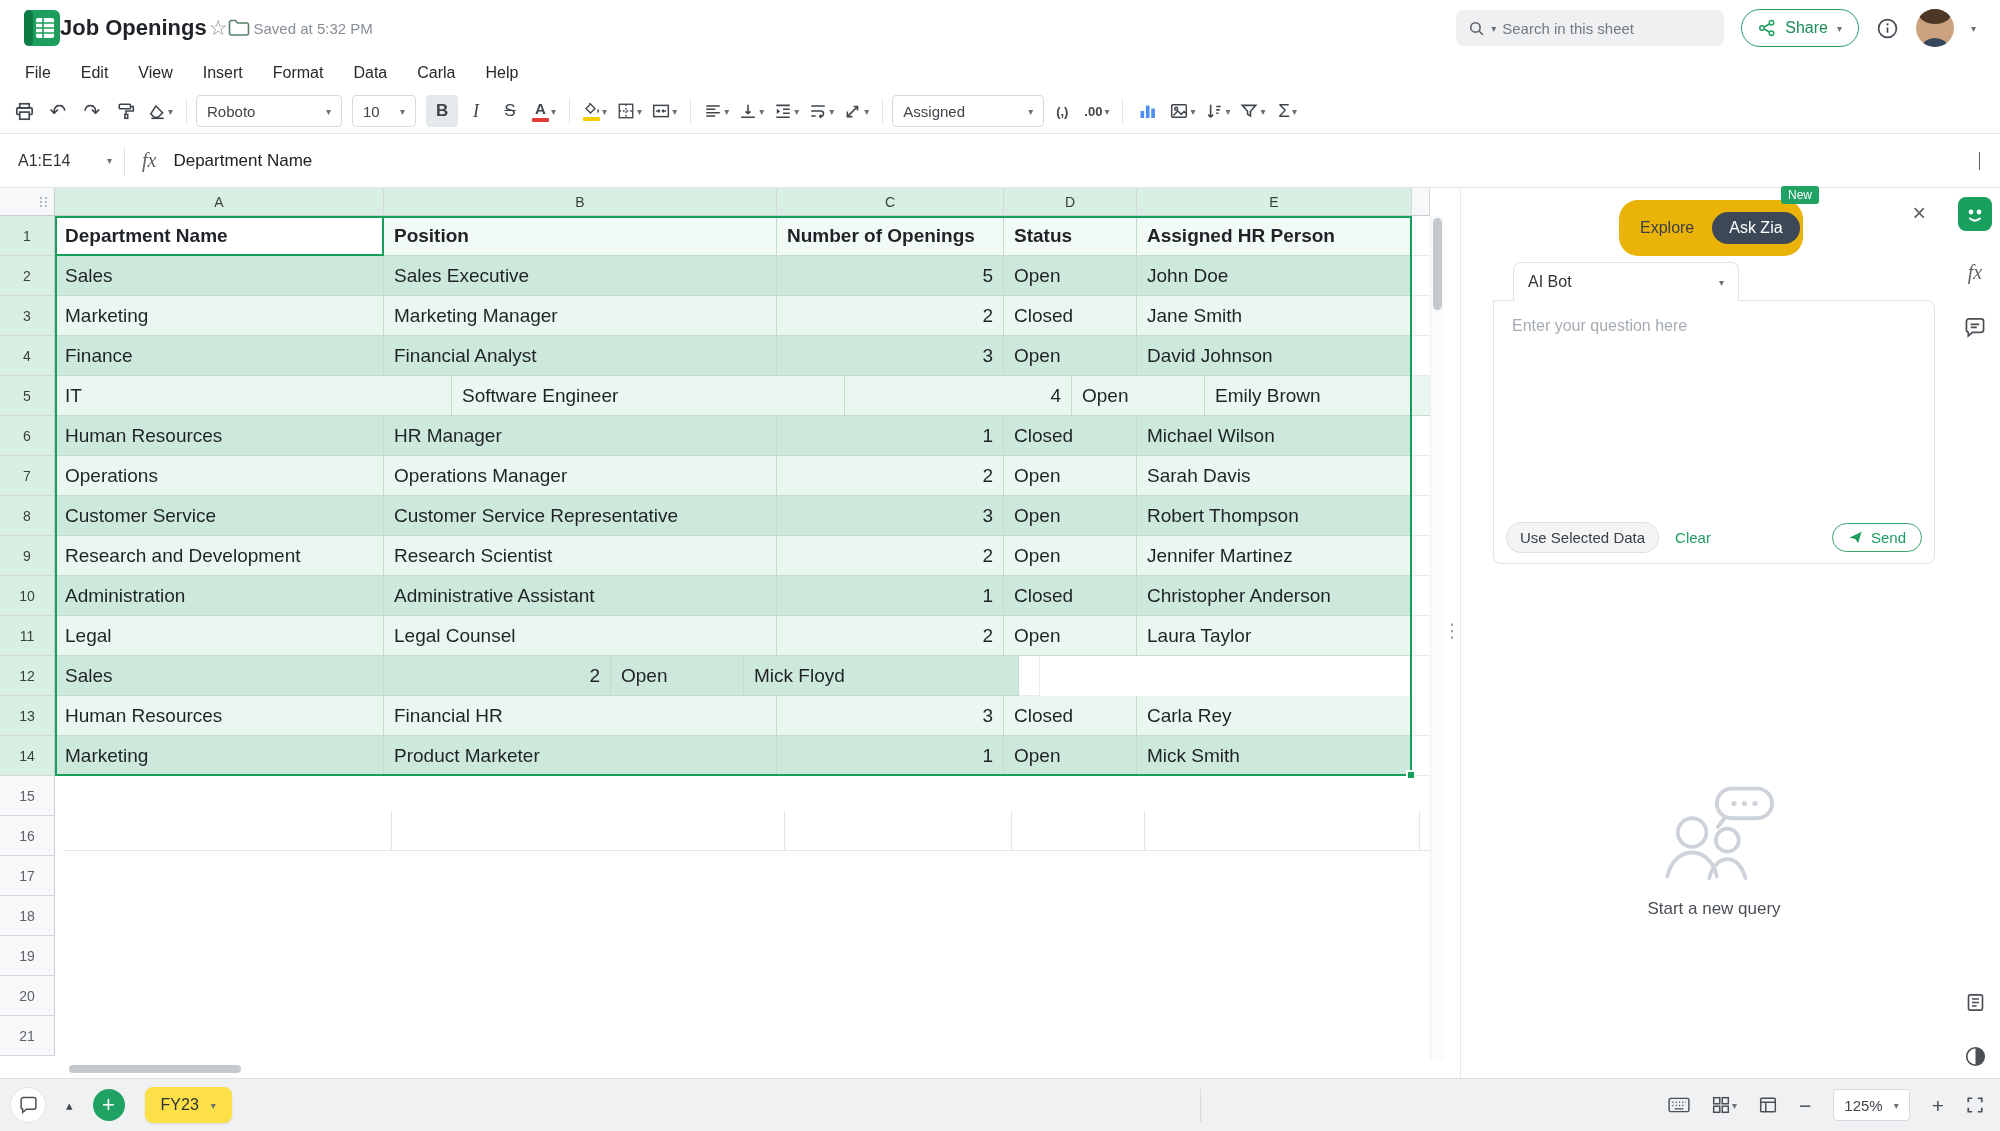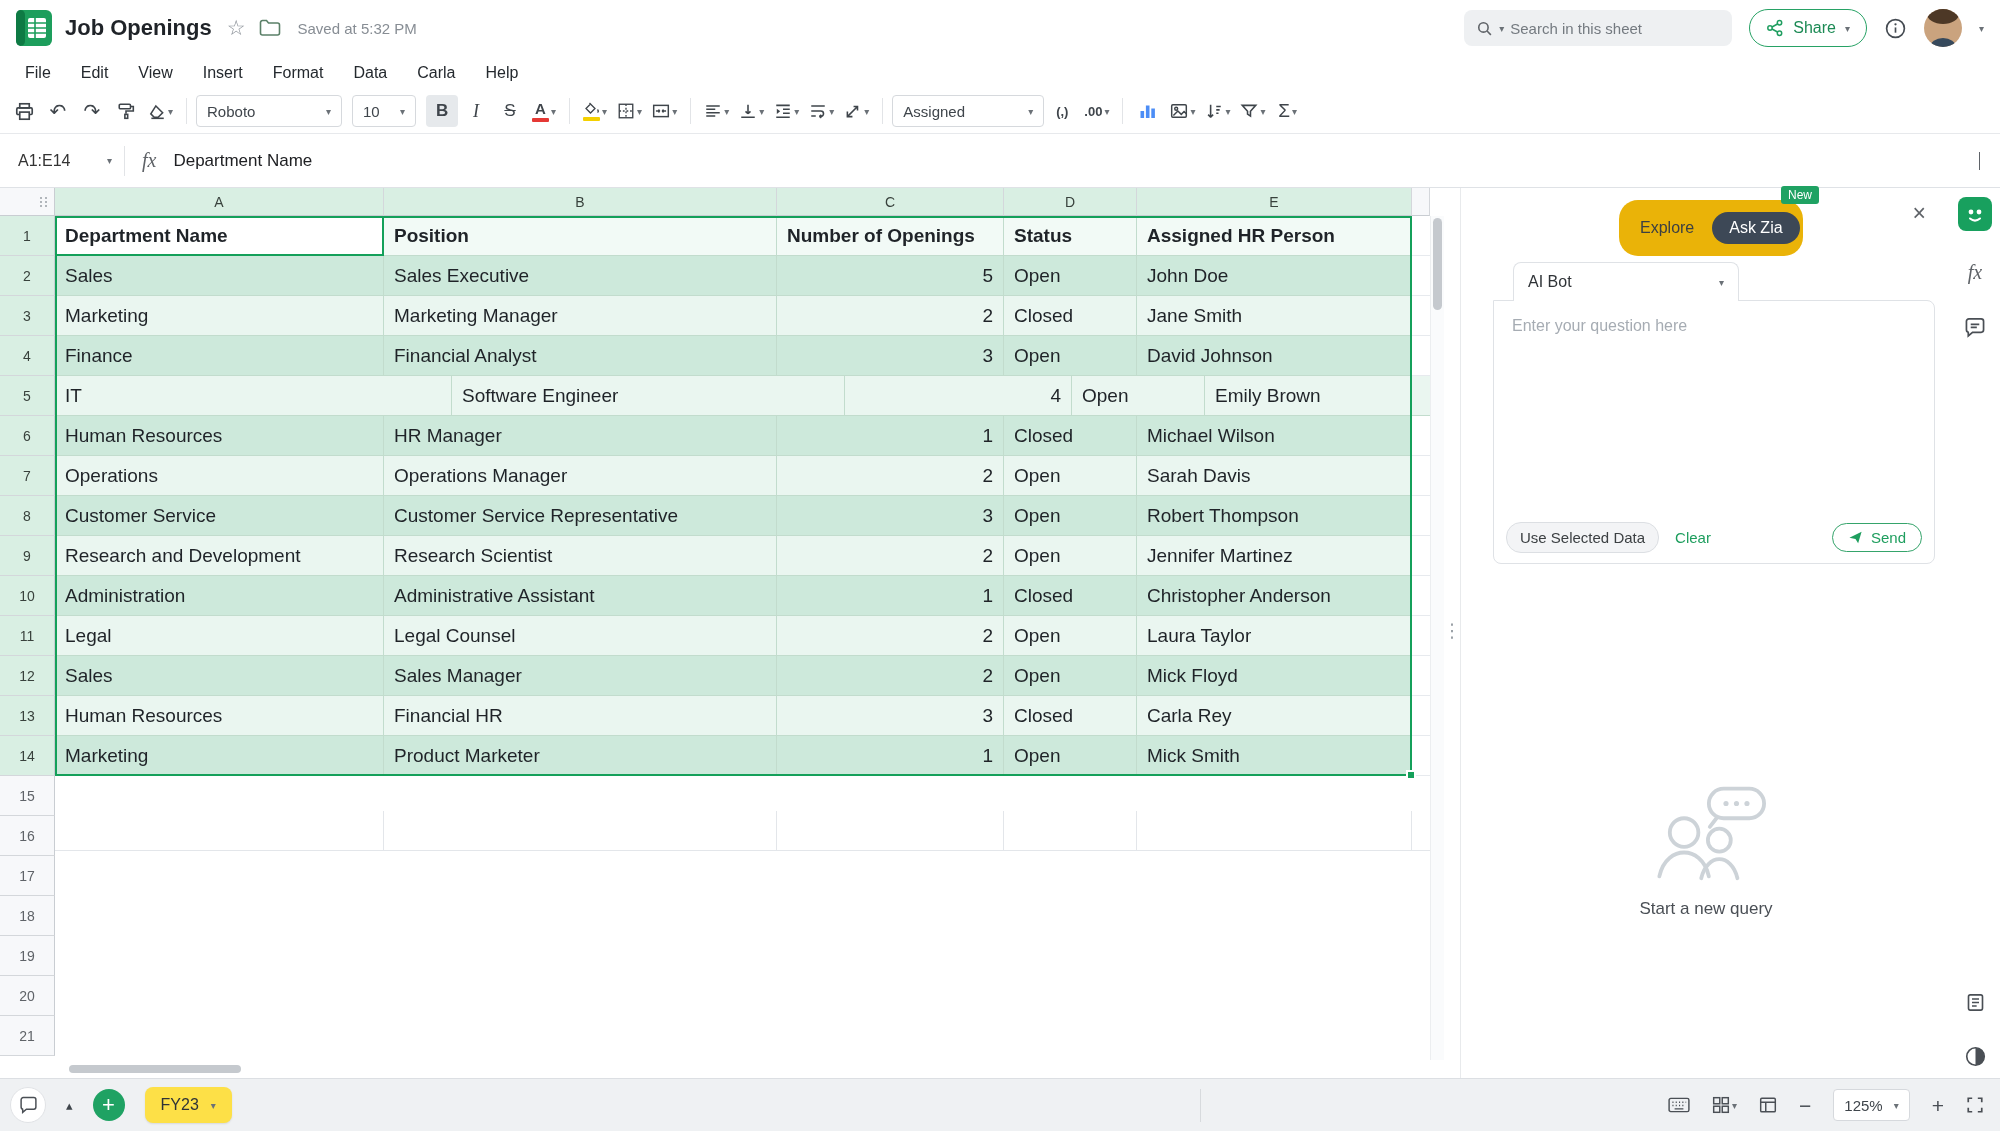--- a/index.html
+++ b/index.html
@@ -1,21 +1,21 @@
 <!DOCTYPE html>
 <html><head>
 <meta charset="utf-8">
 <title>Job Openings - Sheet</title>
 <style>
 *{margin:0;padding:0;box-sizing:border-box}
 html,body{width:2000px;height:1131px;overflow:hidden}
 body{position:relative;font-family:"Liberation Sans",sans-serif;background:#fff;color:#202124;cursor:default}
 svg{display:block}
 
-.topbar{position:absolute;left:0;top:0;width:100%;height:56px;display:flex;align-items:center;padding:0 16px;gap:13px;background:#fff}
+.topbar{position:absolute;left:0;top:0;width:100%;height:56px;display:flex;align-items:center;padding:0 24px;background:#fff}
 .title{font-size:22px;font-weight:700;color:#1f2328;white-space:nowrap}
 .star{font-size:21px;color:#8a9097;margin-left:2px}
 .saved{font-size:15px;color:#878d94;margin-left:4px}
 .top-right{margin-left:auto;display:flex;align-items:center;gap:17px}
 .searchbox{width:268px;height:36px;background:#eef0f2;border-radius:8px;display:flex;align-items:center;padding:0 12px;gap:6px}
 .searchbox input{border:0;outline:0;background:transparent;font-size:15px;color:#5f6368;width:100%;font-family:inherit}
 .searchbox input::placeholder{color:#747a80}
 .mini-chev{font-size:10px;color:#6b7177}
 .share{height:38px;border:1.5px solid #27a265;border-radius:19px;display:flex;align-items:center;gap:9px;padding:0 16px;color:#1b8a54;font-size:16px;background:#fff}
 .avatar{width:38px;height:38px;border-radius:50%;background:#caa37e;position:relative;overflow:hidden;flex:none}
@@ -80,21 +80,21 @@
 .newbadge{position:absolute;left:320px;top:-2px;background:#1fa263;color:#fff;font-size:12px;padding:2px 7px;border-radius:3px;z-index:4}
 .pclose{position:absolute;right:24px;top:14px;font-size:23px;color:#5f6368;line-height:1}
 .bottab{position:absolute;left:52px;top:74px;width:226px;height:39px;border:1px solid #dfe2e6;border-bottom:none;border-radius:8px 8px 0 0;background:#fff;display:flex;align-items:center;justify-content:space-between;padding:0 14px;font-size:16px;color:#2f3337;z-index:2}
 .qcard{position:absolute;left:32px;top:112px;width:442px;height:264px;border:1px solid #dfe2e6;border-radius:0 8px 8px 8px;background:#fff}
 .qcard textarea{position:absolute;left:2px;top:2px;width:436px;height:198px;border:0;outline:0;resize:none;padding:14px 16px;font-family:"Liberation Sans",sans-serif;font-size:16px;color:#333;background:transparent}
 .qcard textarea::placeholder{color:#a6acb3}
 .qfoot{position:absolute;left:0;right:0;bottom:10px;display:flex;align-items:center;gap:16px;padding:0 12px}
 .usd{background:#f3f4f6;border:1px solid #dcdfe3;border-radius:15px;padding:6px 13px;font-size:15px;color:#3c4043}
 .clearlink{color:#1e9e5e;font-size:15px}
 .sendbtn{margin-left:auto;border:1.5px solid #35a46b;border-radius:16px;padding:5px 15px;display:flex;align-items:center;gap:8px;color:#1e9e5e;font-size:15px;background:#fff}
-.empty{position:absolute;left:0;top:595px;width:490px;text-align:center}
+.empty{position:absolute;left:8px;top:595px;width:490px;text-align:center}
 .empty svg{margin:0 auto}
 .empty .cap{margin-top:16px;font-size:17px;color:#4a4f55}
 
 .istrip{position:absolute;left:1950px;top:188px;width:50px;height:890px;background:#fff}
 .is-item{position:absolute;left:7px;width:36px;height:36px;display:flex;align-items:center;justify-content:center}
 .is-fx{font-family:"Liberation Serif",serif;font-style:italic;font-size:20px;color:#5f6368}
 
 .bbar{position:absolute;left:0;top:1078px;width:100%;height:53px;background:#eff1f3;border-top:1px solid #dcdfe3;display:flex;align-items:center;padding:0 16px 0 10px}
 .bleft{display:flex;align-items:center;gap:20px}
 .cbtn{width:36px;height:36px;border-radius:50%;background:#fff;border:1px solid #e1e3e6;display:flex;align-items:center;justify-content:center}
@@ -460,21 +460,20 @@
       <div class="grow odd sel">
         <div class="cell" style="width: 329px;">Legal</div>
         <div class="cell" style="width: 393px;">Legal Counsel</div>
         <div class="cell num" style="width: 227px;">2</div>
         <div class="cell" style="width: 133px;">Open</div>
         <div class="cell" style="width: 275px;">Laura Taylor</div>
         <div class="cell cfill" style="width: 18px;"></div>
       </div>
       <div class="grow even sel">
         <div class="cell" style="width: 329px;">Sales</div>
-        <div class="cell" style="width: 393px;">Sales Manager</div>
         <div class="cell num" style="width: 227px;">2</div>
         <div class="cell" style="width: 133px;">Open</div>
         <div class="cell" style="width: 275px;">Mick Floyd</div>
         <div class="cell cfill" style="width: 18px;"></div>
       </div>
       <div class="grow odd sel">
         <div class="cell" style="width: 329px;">Human Resources</div>
         <div class="cell" style="width: 393px;">Financial HR</div>
         <div class="cell num" style="width: 227px;">3</div>
         <div class="cell" style="width: 133px;">Closed</div>

